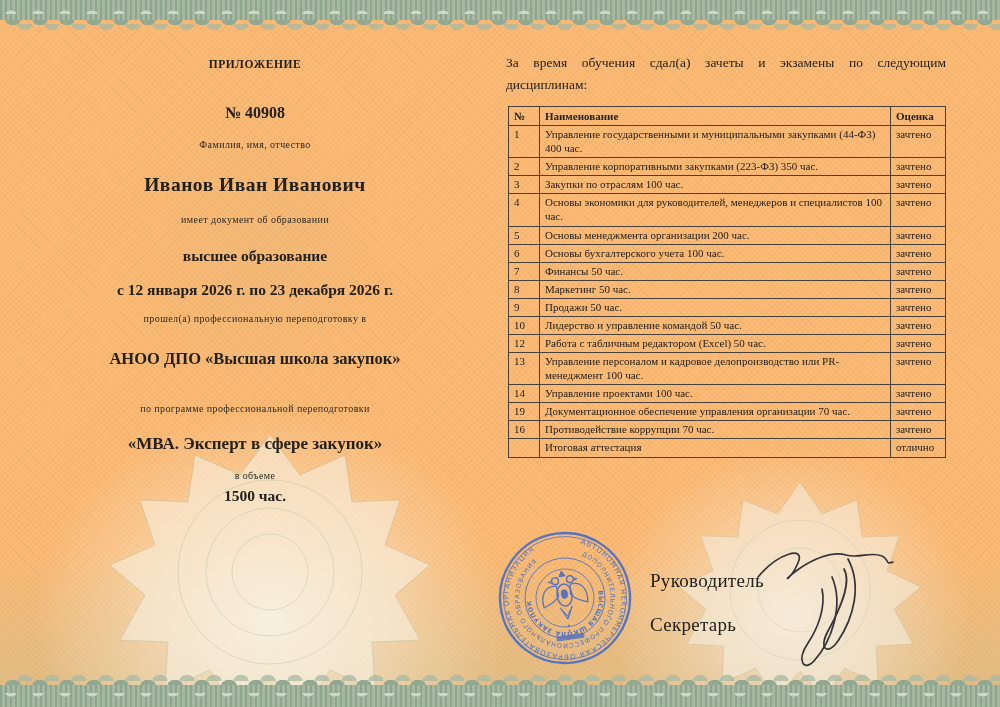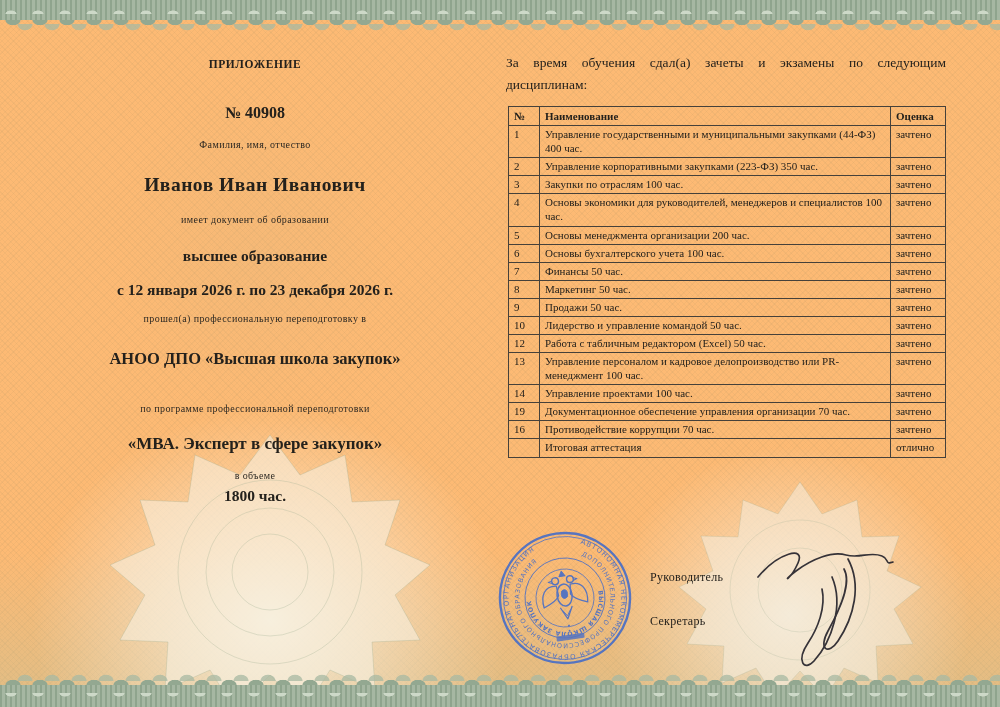--- a/index.html
+++ b/index.html
@@ -87,21 +87,21 @@
              border-collapse:collapse; font-size:11px; line-height:1.28; }
   .courses th, .courses td {
     border:1px solid #46413a; vertical-align:top; padding:1px 4px 2px 5px;
     text-align:left;
   }
   .courses th { font-weight:bold; padding-top:2px; }
   .courses col.c-num { width:31px; }
   .courses col.c-name { width:352px; }
   .courses col.c-grade { width:55px; }
 
-  .sign-label { position:absolute; left:650px; font-size:12px; z-index:5; letter-spacing:0.3px; }
+  .sign-label { position:absolute; left:650px; font-size:19px; z-index:5; letter-spacing:0.3px; }
   .sig-head { top:570px; }
   .sig-sec  { top:614px; }
 
   .stamp { position:absolute; left:494px; top:527px; z-index:5; transform:rotate(-8deg); opacity:0.92; }
   .signature { position:absolute; left:720px; top:525px; z-index:6; }
 </style>
 </head>
 <body>
 
 <div class="page">
@@ -143,21 +143,21 @@
     <div class="lc label" style="top:139px;">Фамилия, имя, отчество</div>
     <div class="lc bi fio" style="top:174px;">Иванов Иван Иванович</div>
     <div class="lc label" style="top:214px;">имеет документ об образовании</div>
     <div class="lc bi edu" style="top:247px;">высшее образование</div>
     <div class="lc bi period" style="top:281px;text-align:center;">с 12 января 2026 г. по 23 декабря 2026 г.</div>
     <div class="lc label" style="top:313px;">прошел(а) профессиональную переподготовку в</div>
     <div class="lc bi org" style="top:349px;">АНОО ДПО «Высшая школа закупок»</div>
     <div class="lc label" style="top:403px;">по программе профессиональной переподготовки</div>
     <div class="lc bi program" style="top:434px;">«МВА. Эксперт в сфере закупок»</div>
     <div class="lc label" style="top:470px;">в объеме</div>
-    <div class="lc bi volume" style="top:487px;">1800 час.</div>
+    <div class="lc bi volume" style="top:487px;">1500 час.</div>
   </div>
 
   <div class="right-col">
     <p class="intro">За время обучения сдал(а) зачеты и экзамены по следующим дисциплинам:</p>
 
     <table class="courses">
       <colgroup>
           <col class="c-num">
           <col class="c-name">
           <col class="c-grade">

